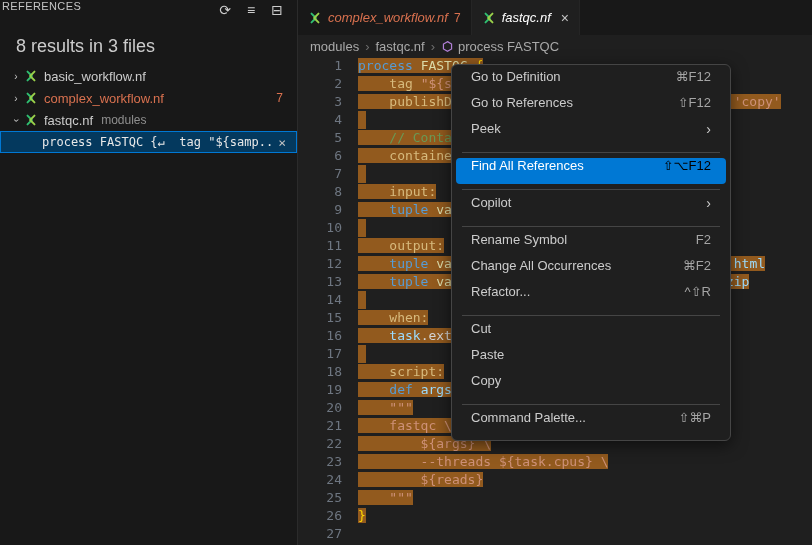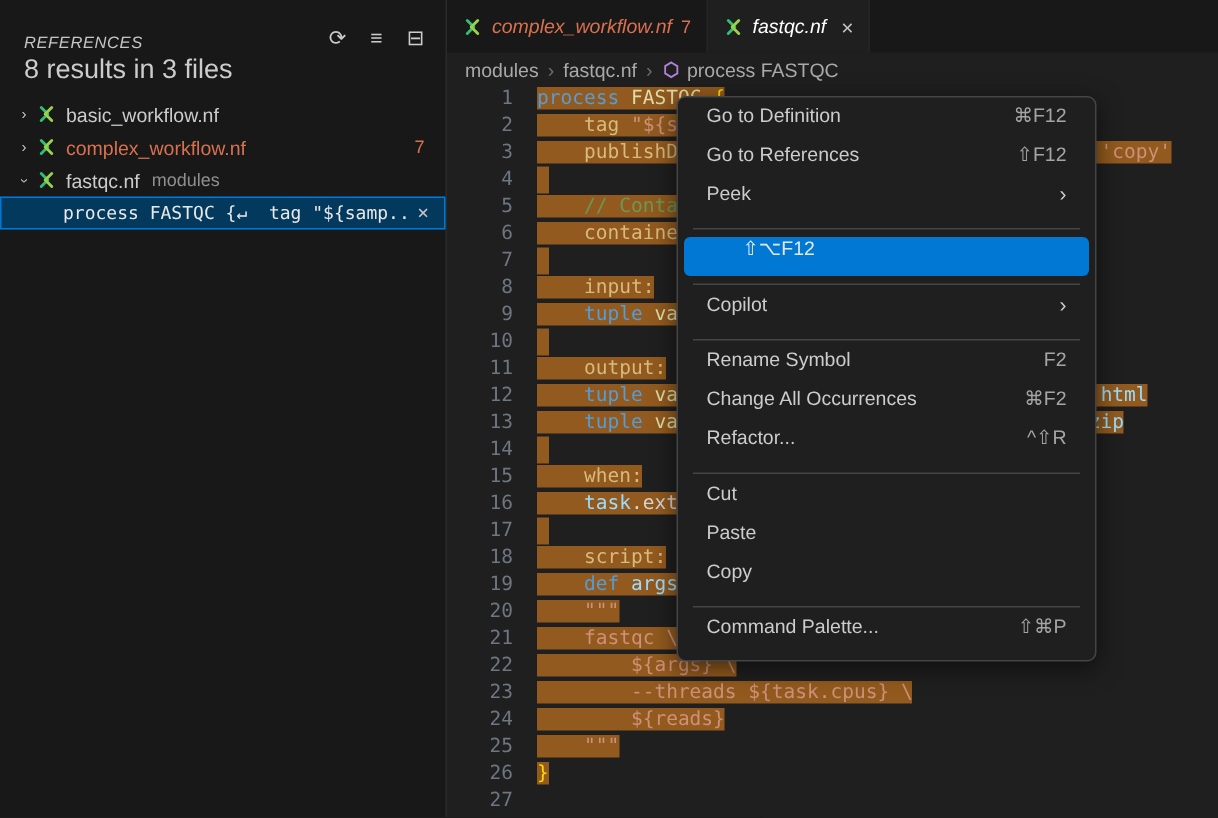--- a/index.html
+++ b/index.html
@@ -2,21 +2,21 @@
 <html style="--accent: #0078d4; --selection-highlight: #925a1e; --modified-file: #d9714f; --nextflow-green: #2fbf71;"><head>
 <meta charset="utf-8">
 <style>
   html,body{margin:0;padding:0;background:#1f1f1f;}
   .app{position:relative;width:812px;height:545px;background:#1f1f1f;overflow:hidden;
        font-family:"Liberation Sans","DejaVu Sans",sans-serif;color:#ccc;}
 
   
   .sidebar{position:absolute;left:0;top:0;width:298px;height:100%;background:#181818;
            border-right:1px solid #2b2b2b;box-sizing:border-box;}
-  .sidebar-header{display:flex;align-items:flex-end;height:35px;padding:0 10px 0 16px;font-style:italic;}
+  .sidebar-header{display:flex;align-items:flex-start;height:35px;padding:0 10px 0 2px;}
   .sidebar-title{flex:1;font-size:11px;color:#c5c5c5;letter-spacing:.4px;}
   .sidebar-actions{display:flex;gap:6px;}
   .action-icon{width:20px;height:20px;line-height:20px;text-align:center;color:#cccccc;
                font-size:14px;border-radius:4px;cursor:pointer;}
   .results-summary{padding:1px 16px 8px;font-size:18px;color:#cccccc;}
   .tree-row{display:flex;align-items:center;height:22px;font-size:13px;color:#cccccc;
             padding-left:8px;box-sizing:border-box;cursor:pointer;}
   .chevron{display:inline-block;width:16px;text-align:center;font-size:10px;color:#c5c5c5;flex:none;}
   .chevron.down{transform:rotate(90deg);}
   .nf-icon{width:14px;height:14px;flex:none;margin-right:6px;}
@@ -61,21 +61,21 @@
   
   .context-menu{position:absolute;left:451px;top:64px;width:280px;box-sizing:border-box;
                 background:#1f1f1f;border:1px solid #454545;border-radius:6px;
                 box-shadow:0 4px 16px rgba(0,0,0,.55);padding:4px 0;z-index:10;}
   .menu-item{display:flex;align-items:flex-start;height:26px;margin:0 4px;padding:0 15px;
              border-radius:4px;font-size:13px;color:#cccccc;cursor:pointer;}
   .menu-item .label{flex:1;white-space:nowrap;}
   .menu-item .shortcut{margin-left:24px;color:#a5a5a5;white-space:nowrap;}
   .menu-item .submenu-arrow{margin-left:24px;color:#cccccc;font-size:14px;}
   .menu-item.highlighted{background:var(--accent);color:#ffffff;}
-  .menu-item.highlighted .shortcut{color:#e5e5e5;}
+  .menu-item.highlighted .shortcut{color:#000000;}
   .menu-separator{height:1px;background:#454545;margin:5px 10px;}
 </style>
 </head>
 <body>
 
 <div class="app">
 
   <aside class="sidebar">
     <div class="sidebar-header">
       <span class="sidebar-title">REFERENCES</span>
@@ -196,20 +196,21 @@
       <div class="menu-item">
         <span class="label">Go to References</span>
         <span class="shortcut">⇧F12</span>
       </div>
       <div class="menu-item">
         <span class="label">Peek</span>
         <span class="submenu-arrow">›</span>
       </div>
       <div class="menu-separator"></div>
       <div class="menu-item highlighted">
+        <span class="label">Find All References</span>
         <span class="shortcut">⇧⌥F12</span>
       </div>
       <div class="menu-separator"></div>
       <div class="menu-item">
         <span class="label">Copilot</span>
         <span class="submenu-arrow">›</span>
       </div>
       <div class="menu-separator"></div>
       <div class="menu-item">
         <span class="label">Rename Symbol</span>

